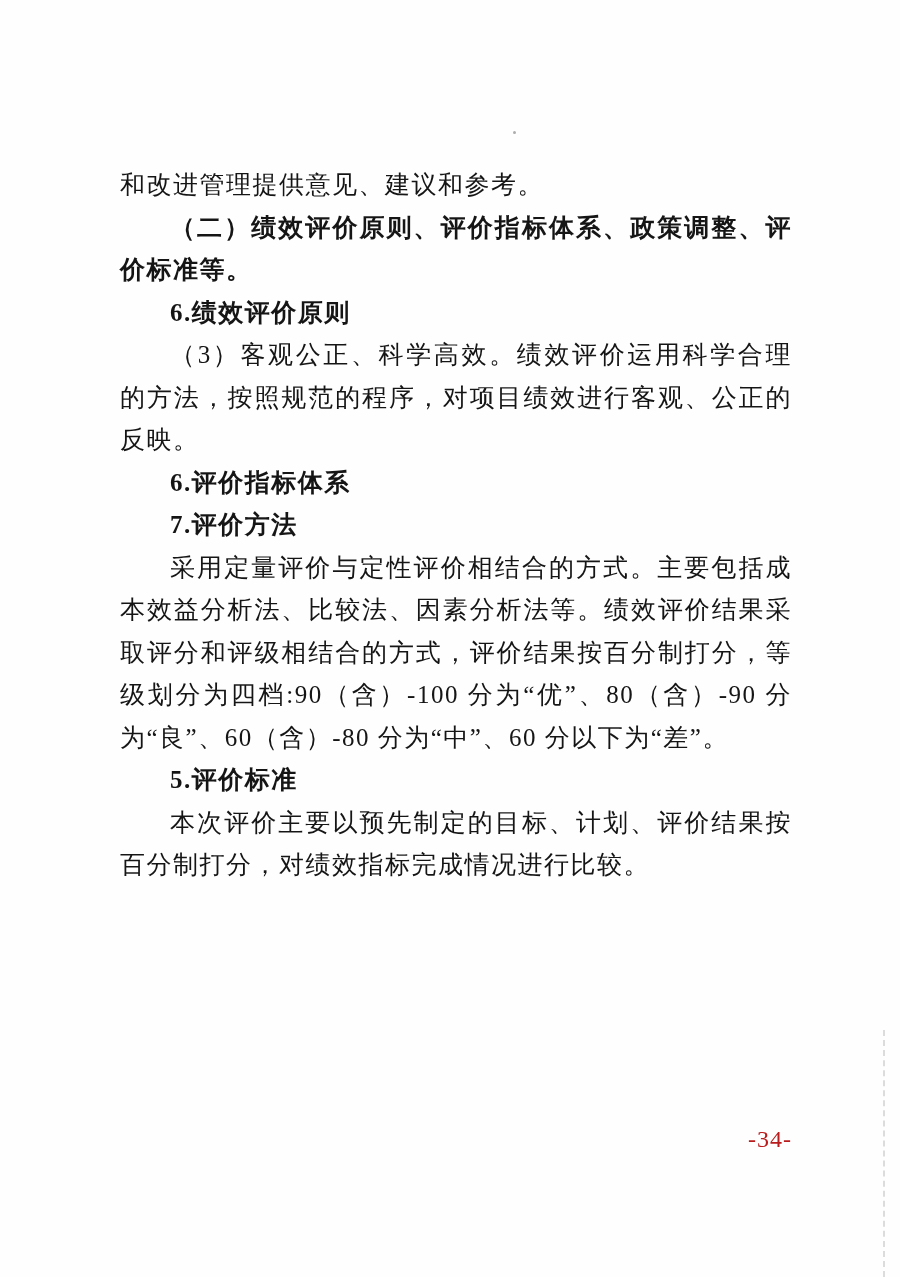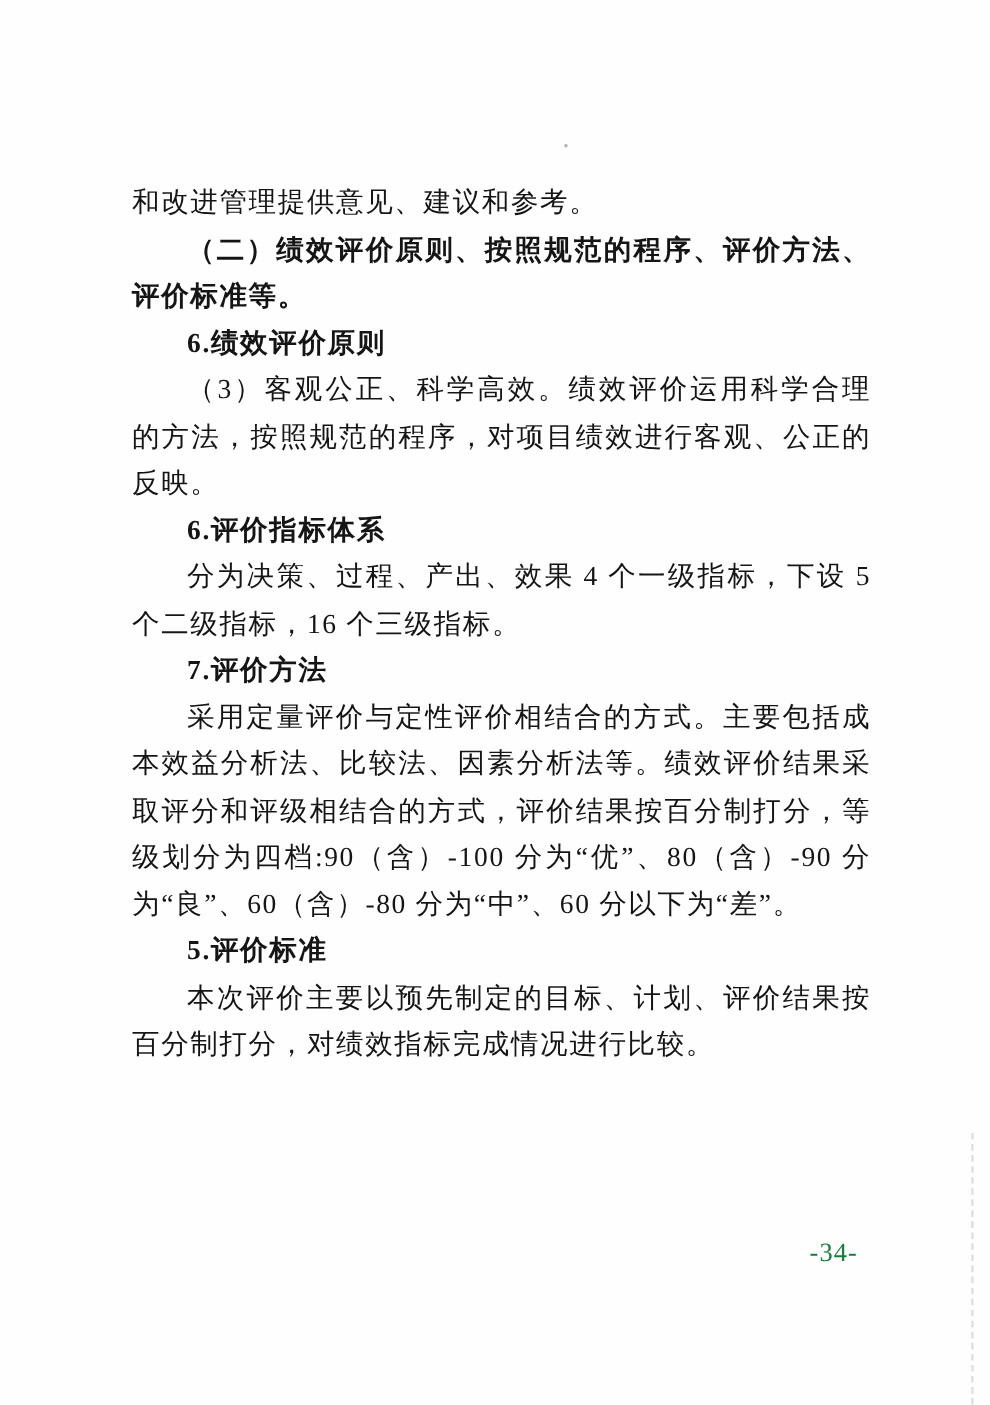--- a/index.html
+++ b/index.html
@@ -34,24 +34,24 @@
     text-indent: 2em;
   }
   .bold {
     font-weight: bold;
   }
   .page-number {
     position: absolute;
     top: 1126px;
     left: 736px;
     width: 56px;
-    text-align: left;
+    text-align: right;
     font-size: 24px;
     letter-spacing: 1px;
-    color: #15803d;
+    color: #b91c1c;
   }
   
   .speck {
     position: absolute;
     left: 513px;
     top: 131px;
     width: 3px;
     height: 3px;
     background: #8a8a8a;
     border-radius: 50%;
@@ -69,25 +69,24 @@
 </style>
 </head>
 <body>
 
 <div class="page">
 
   <div class="speck"></div>
 
   <div class="text-block">
     <p class="para">和改进管理提供意见、建议和参考。</p>
-    <p class="para indent bold">（二）绩效评价原则、按照规范的程序、评价方法、评价标准等。</p>
+    <p class="para indent bold">（二）绩效评价原则、评价指标体系、政策调整、评价标准等。</p>
     <p class="para indent bold">6.绩效评价原则</p>
     <p class="para indent">（3）客观公正、科学高效。绩效评价运用科学合理的方法，按照规范的程序，对项目绩效进行客观、公正的反映。</p>
     <p class="para indent bold">6.评价指标体系</p>
-    <p class="para indent">分为决策、过程、产出、效果 4 个一级指标，下设 5 个二级指标，16 个三级指标。</p>
     <p class="para indent bold">7.评价方法</p>
     <p class="para indent">采用定量评价与定性评价相结合的方式。主要包括成本效益分析法、比较法、因素分析法等。绩效评价结果采取评分和评级相结合的方式，评价结果按百分制打分，等级划分为四档:90（含）-100 分为“优”、80（含）-90 分为“良”、60（含）-80 分为“中”、60 分以下为“差”。</p>
     <p class="para indent bold">5.评价标准</p>
     <p class="para indent">本次评价主要以预先制定的目标、计划、评价结果按百分制打分，对绩效指标完成情况进行比较。</p>
   </div>
 
   <div class="page-number">-34-</div>
 
   <div class="edge-line"></div>
 

